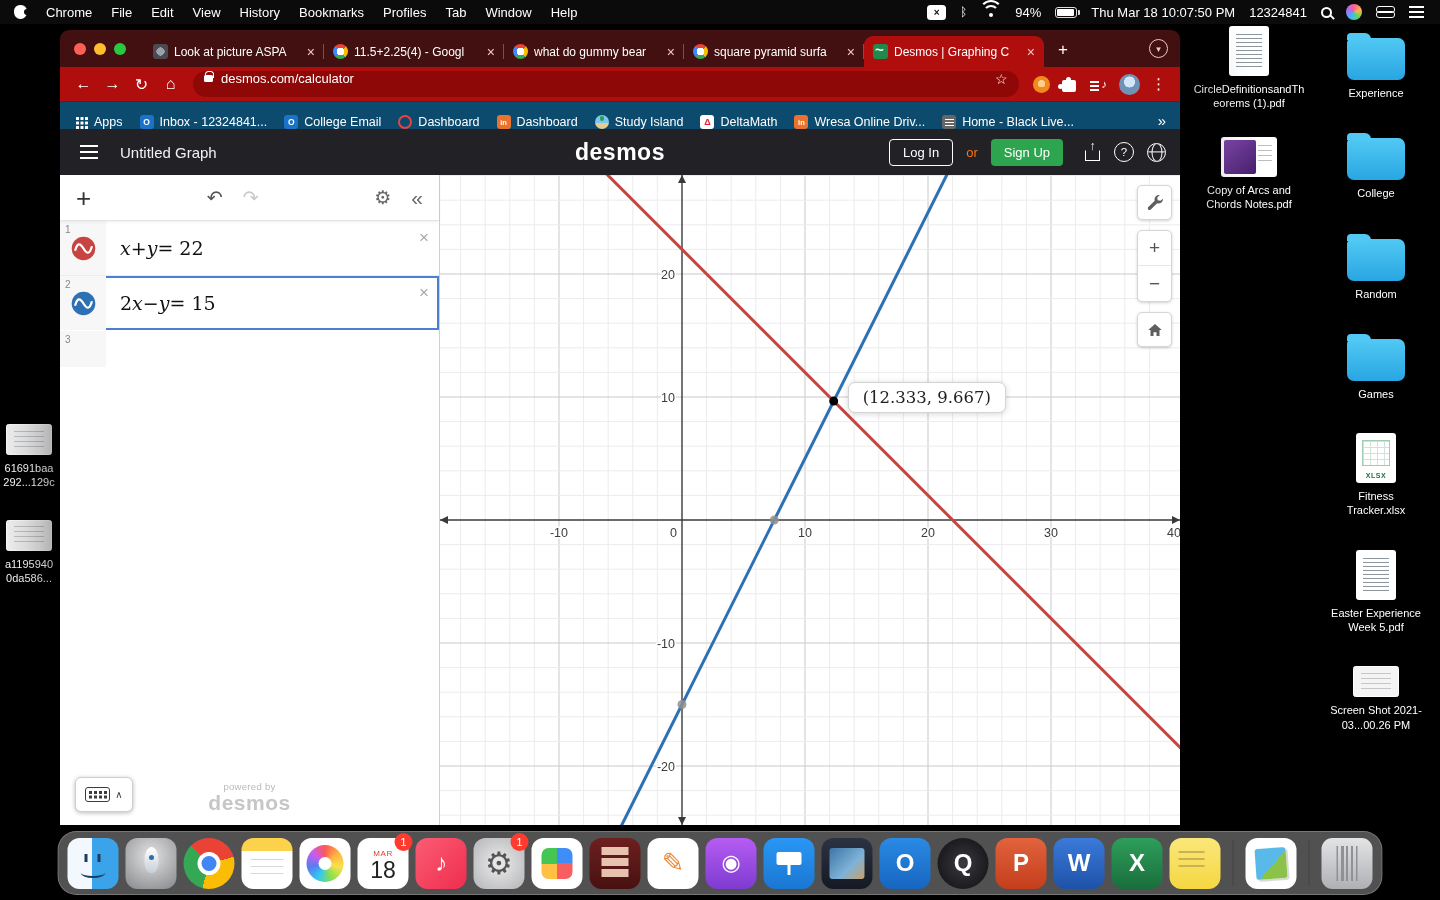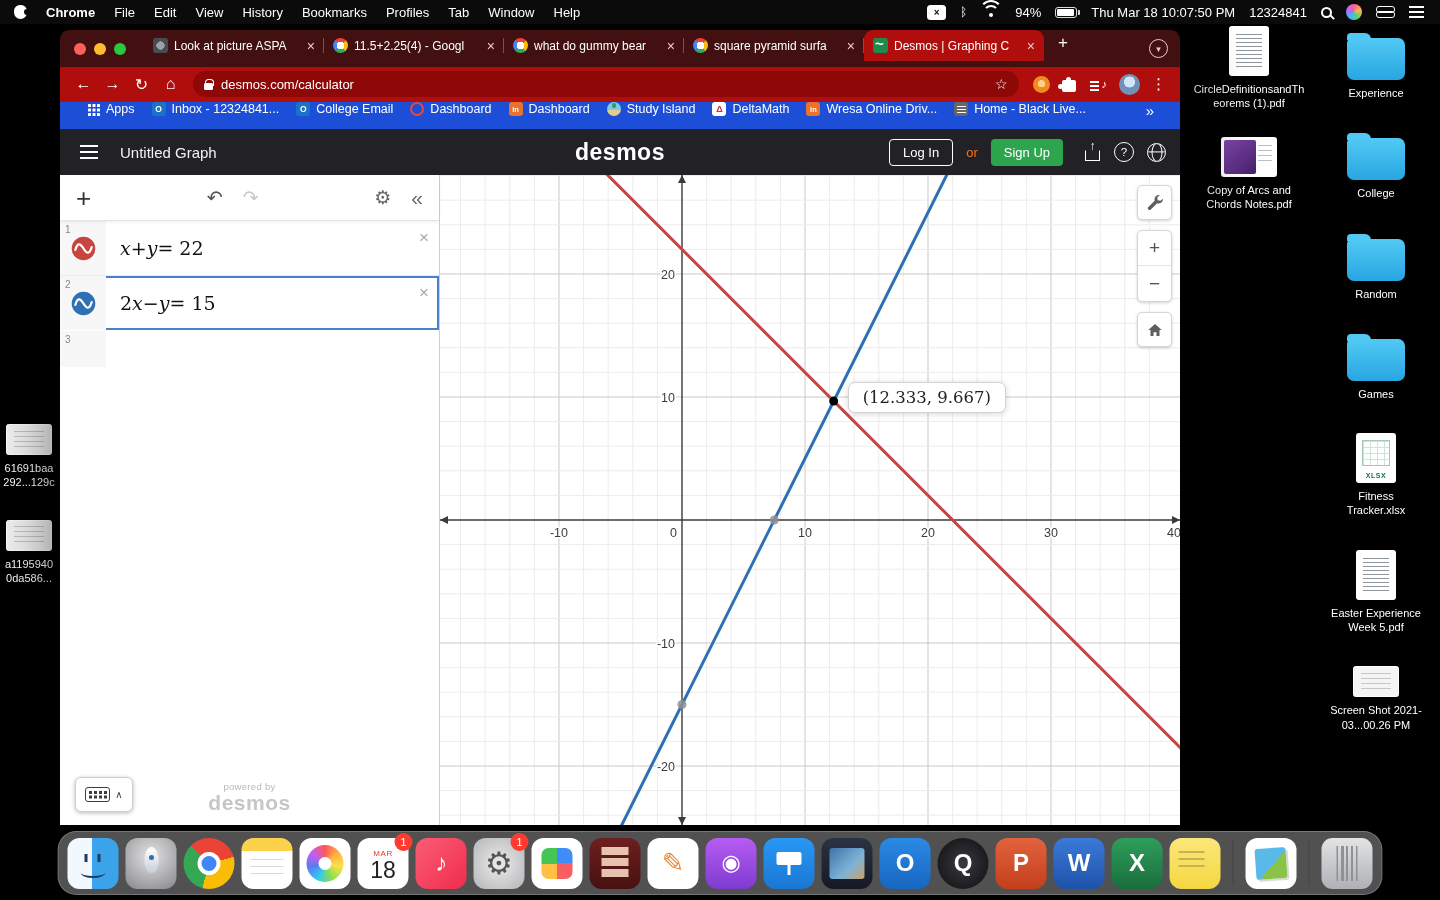--- a/index.html
+++ b/index.html
@@ -4,21 +4,21 @@
 <style>
   *{margin:0;padding:0;box-sizing:border-box}
   html,body{width:1440px;height:900px;overflow:hidden}
   body{background:#000;font-family:"Liberation Sans",sans-serif;position:relative;-webkit-font-smoothing:antialiased}
 
   
   .menu-bar{position:absolute;top:0;left:0;right:0;height:24px;background:#0b0b0b;display:flex;align-items:center;padding:0 14px;color:#fff;font-size:13px;z-index:50}
   .mb-left{display:flex;align-items:center;gap:19px}
   .mb-items{display:flex;gap:19px}
   .mb-item{white-space:nowrap}
-  .app-name{font-weight:bold}
+  .app-name{font-weight:normal}
   .apple-logo{width:13px;height:14px;background:#fff;border-radius:45% 45% 48% 48%;position:relative}
   .apple-logo::after{content:"";position:absolute;right:-3px;top:4px;width:6px;height:6px;background:#0b0b0b;border-radius:50%}
   .mb-right{margin-left:auto;display:flex;align-items:center;gap:14px}
   .mb-text{white-space:nowrap}
   .input-badge{width:19px;height:15px;background:#fff;color:#111;border-radius:3.5px;font-size:10px;display:flex;align-items:center;justify-content:center;font-weight:bold}
   .bt{font-size:12px;line-height:1}
   .icon-wifi{width:4px;height:4px;background:#fff;border-radius:50%;position:relative;margin:6px 8px 0 8px}
   .icon-wifi::before,.icon-wifi::after{content:"";position:absolute;border:2px solid transparent;border-top-color:#fff;border-radius:50%}
   .icon-wifi::before{width:12px;height:12px;left:-6px;top:-8px}
   .icon-wifi::after{width:20px;height:20px;left:-10px;top:-13px}
@@ -47,55 +47,55 @@
   .kind-pdf-image{width:56px;height:40px;background:#fff;border-radius:3px;box-shadow:0 1px 3px rgba(0,0,0,.5)}
   .kind-pdf-image::before{content:"";position:absolute;left:3px;top:3px;width:32px;bottom:3px;background:linear-gradient(135deg,#8147ab,#45206b);border-radius:2px}
   .kind-pdf-image::after{content:"";position:absolute;right:5px;top:8px;width:14px;height:1.5px;background:#b9bfc6;box-shadow:0 5px 0 #b9bfc6,0 10px 0 #b9bfc6,0 15px 0 #b9bfc6}
   .kind-xlsx{width:40px;height:50px;background:#fff;border-radius:3px;box-shadow:0 1px 3px rgba(0,0,0,.5)}
   .kind-xlsx::before{content:"";position:absolute;top:7px;left:6px;right:6px;height:24px;border:1px solid #9ecbb2;background:repeating-linear-gradient(to right,#cde4d6 0 1px,transparent 1px 7px),repeating-linear-gradient(to bottom,#cde4d6 0 1px,transparent 1px 6px)}
   .xlsx-tag{position:absolute;bottom:4px;left:0;right:0;text-align:center;font-size:7px;font-weight:bold;color:#1e7145;letter-spacing:.5px}
   .kind-screenshot{width:46px;height:31px;border:1px solid #fff;border-radius:2.5px;box-shadow:0 1px 3px rgba(0,0,0,.5);background:repeating-linear-gradient(to bottom,#c3c7cb 0 1px,transparent 1px 5px) center/30px 18px no-repeat,#f4f4f4}
 
   
   .window{position:absolute;left:60px;top:30px;width:1120px;height:795px;border-radius:9px 9px 0 0;overflow:hidden;display:flex;flex-direction:column;box-shadow:0 24px 70px rgba(0,0,0,.65);z-index:10}
-  .tab-strip{height:37px;background:#421010;position:relative;display:flex;padding-left:84px;flex:none}
+  .tab-strip{height:37px;background:#421010;position:relative;display:flex;align-items:flex-end;padding-left:84px;flex:none}
   .traffic{position:absolute;left:14px;top:13px;display:flex;gap:8px}
   .tl{width:12px;height:12px;border-radius:50%}
   .tl-close{background:#ff5f57}.tl-min{background:#febc2e}.tl-max{background:#28c840}
   .tabs{display:flex}
   .tab{width:180px;height:31px;display:flex;align-items:center;gap:6px;padding:0 9px;border-radius:9px 9px 0 0;color:#fff;font-size:12px;position:relative}
   .tab.active{background:#b00d0d}
   .tab:not(.active)::after{content:"";position:absolute;right:0;top:8px;height:15px;width:1px;background:rgba(255,255,255,.28)}
   .tab-title{flex:1;white-space:nowrap;overflow:hidden}
   .tab-close{font-size:14px;color:#f0caca;flex:none}
   .favicon{width:15px;height:15px;border-radius:3px;flex:none;position:relative}
   .fav-page{background:radial-gradient(circle,#9aa1a8 0 38%,#4a4a52 40%)}
   .fav-google{border-radius:50%;background:radial-gradient(circle,#fff 0 34%,transparent 36%),conic-gradient(from -40deg,#ea4335 0 25%,#fbbc05 0 50%,#34a853 0 75%,#4285f4 0 100%)}
   .fav-desmos{background:#1e8a4c}
   .fav-desmos::after{content:"~";position:absolute;left:2px;top:-3.5px;color:#fff;font-size:15px;font-weight:bold}
   .new-tab{width:26px;height:26px;margin:0 0 4px 6px;display:flex;align-items:center;justify-content:center;color:#fff;font-size:17px}
   .tab-search{position:absolute;right:12px;top:9px;width:19px;height:19px;border-radius:50%;border:1.5px solid #ecc9c9;color:#ecc9c9;display:flex;align-items:center;justify-content:center;font-size:9px}
 
   .toolbar{height:34px;background:#b00d0d;display:flex;align-items:center;padding:0 10px;gap:2px;flex:none}
   .nav-btn{width:27px;height:26px;display:flex;align-items:center;justify-content:center;color:#fff;font-size:16px;flex:none}
-  .omnibox{flex:1;height:26px;background:#8e0808;border-radius:13px;display:flex;align-items:center;padding:0 11px;margin:0 7px;color:#fff;font-size:13px;gap:8px;min-width:0}
+  .omnibox{flex:1;height:26px;background:#8e0808;border-radius:13px;display:flex;padding:0 11px;margin:0 7px;color:#fff;font-size:13px;gap:8px;min-width:0}
   .omni-url{flex:1;white-space:nowrap;overflow:hidden;text-align:left}
   .icon-lock{width:9px;height:7px;background:#fff;border-radius:1.5px;position:relative;margin-top:4px;flex:none}
   .icon-lock::before{content:"";position:absolute;left:1px;top:-4px;width:7px;height:6px;border:1.5px solid #fff;border-bottom:none;border-radius:3.5px 3.5px 0 0}
   .star{font-size:14px;color:#fff;flex:none}
   .ext-orange{width:17px;height:17px;border-radius:50%;background:radial-gradient(circle at 50% 45%,#ffd089 0 28%,#f28b1f 30% 100%);margin:0 5px;flex:none}
   .icon-puzzle{width:14px;height:12px;background:#fff;border-radius:2px;position:relative;margin:4px 7px 0 5px;flex:none}
   .icon-puzzle::before{content:"";position:absolute;top:-3.5px;left:4.5px;width:5px;height:5px;border-radius:50%;background:#fff}
   .icon-puzzle::after{content:"";position:absolute;left:-3.5px;top:3.5px;width:5px;height:5px;border-radius:50%;background:#fff}
   .icon-queue{color:#fff;font-size:11px;position:relative;padding-left:12px;margin:0 5px;flex:none}
   .icon-queue::before{content:"";position:absolute;left:0;top:3px;width:9px;height:1.5px;background:#fff;box-shadow:0 4px 0 #fff,0 8px 0 #fff}
   .avatar{width:21px;height:21px;border-radius:50%;background:radial-gradient(circle at 50% 38%,#d3e5f8 0 32%,#6f93b8 34% 100%);margin:0 5px;flex:none}
   .kebab{color:#fff;font-size:15px;margin:0 4px;flex:none}
 
-  .bookmarks{height:28px;background:#1d4ed8;border-top:1px solid rgba(0,0,0,.18);display:flex;align-items:flex-start;padding:0 26px;color:#fff;font-size:12.5px;flex:none}
+  .bookmarks{height:28px;background:#0c4a6e;border-top:1px solid rgba(0,0,0,.18);display:flex;align-items:flex-end;padding:0 14px;color:#fff;font-size:12.5px;flex:none}
   .bm-items{display:flex;gap:17px;flex:1;overflow:hidden}
   .bm{display:flex;align-items:center;gap:6px;white-space:nowrap}
   .bm-ic{width:14px;height:14px;border-radius:3px;flex:none;display:flex;align-items:center;justify-content:center;font-size:8.5px;font-weight:bold;color:#fff;position:relative}
   .bmi-apps-grid::before{content:"";position:absolute;left:1.5px;top:1.5px;width:3px;height:3px;background:#fff;border-radius:.5px;box-shadow:4.5px 0 #fff,9px 0 #fff,0 4.5px #fff,4.5px 4.5px #fff,9px 4.5px #fff,0 9px #fff,4.5px 9px #fff,9px 9px #fff}
   .bmi-outlook{background:#1a73c7}
   .bmi-red-ring{border-radius:50%;border:2.5px solid #e8453c}
   .bmi-in-orange{background:#e9722e;font-size:7.5px}
   .bmi-island{background:linear-gradient(#7cc6f2 0 8px,#e6cd8e 8px);border-radius:50%}
   .bmi-island::after{content:"";position:absolute;top:1px;left:5px;width:4.5px;height:4.5px;background:#2e9e4f;border-radius:50%}
   .bmi-delta{background:#fff;color:#d23;font-size:9px}

